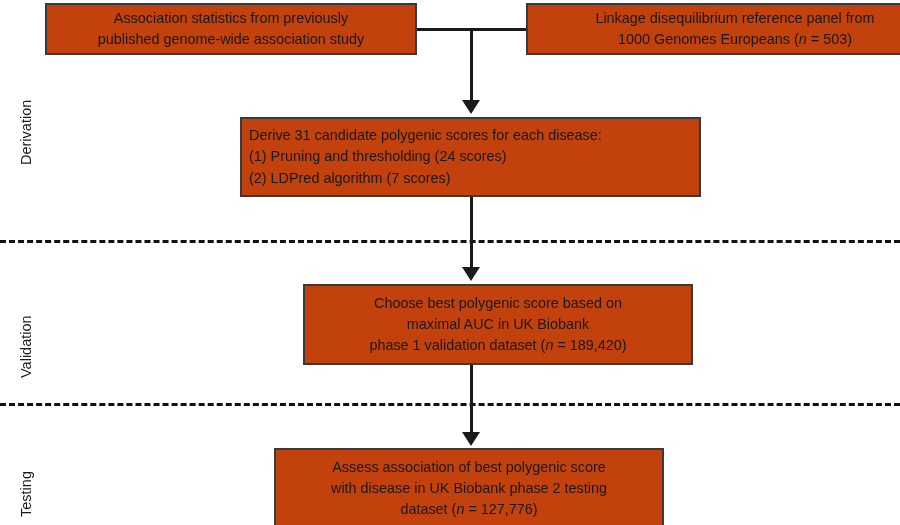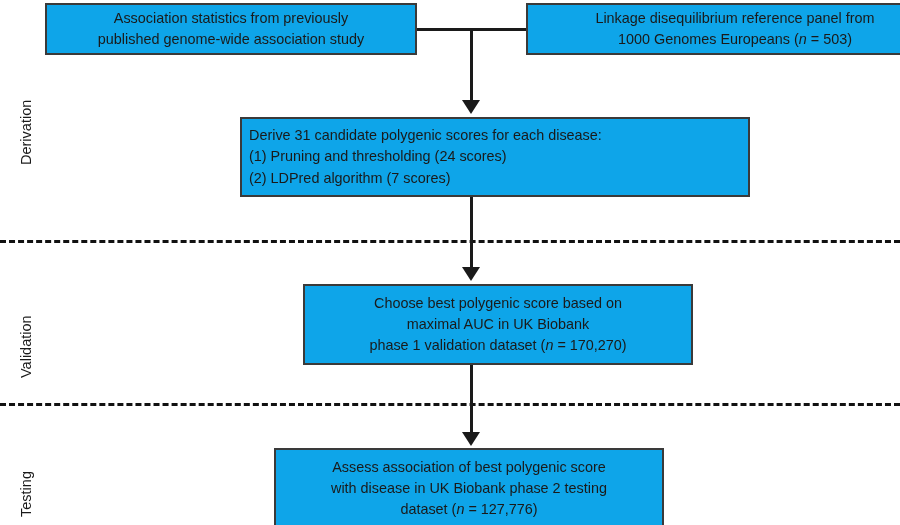--- a/index.html
+++ b/index.html
@@ -15,36 +15,36 @@
     width: 900px;
     height: 525px;
     background: #ffffff;
     overflow: hidden;
   }
 
   
   .fbox {
     position: absolute;
     box-sizing: border-box;
-    background: #0ea5e9;
+    background: #c2410c;
     border: 2px solid #3a3a3a;
     display: flex;
     flex-direction: column;
     justify-content: center;
     color: #1a1a1a;
     font-size: 14.4px;
     line-height: 1.46;
   }
   .fbox .ln { white-space: nowrap; }
   .ctr { text-align: center; }
   .lft { text-align: left; padding-left: 20px; }
 
   .box-assoc   { left: 45px;  top: 3px;   width: 372px; height: 52px; }
   .box-ld      { left: 526px; top: 3px;   width: 418px; height: 52px; }
-  .box-derive  { left: 240px; top: 117px; width: 510px; height: 80px; padding-left: 7px; }
+  .box-derive  { left: 240px; top: 117px; width: 461px; height: 80px; padding-left: 7px; }
   .box-valid   { left: 275px; top: 284px; width: 390px; height: 81px; margin-left: 28px; }
   .box-test    { left: 274px; top: 448px; width: 390px; height: 81px; }
 
   
   .hline {
     position: absolute;
     background: #1a1a1a;
     height: 3px;
   }
   .vline {
@@ -131,21 +131,21 @@
     <div class="ln">(1) Pruning and thresholding (24 scores)</div>
     <div class="ln">(2) LDPred algorithm (7 scores)</div>
   </div>
 
   <div class="vline conn-d-v"></div>
   <div class="arrowhead conn-d-a"></div>
 
   <div class="fbox box-valid ctr">
     <div class="ln">Choose best polygenic score based on</div>
     <div class="ln">maximal AUC in UK Biobank</div>
-    <div class="ln"><span>phase 1 validation dataset (</span><span class="ital">n</span><span> = 170,270)</span></div>
+    <div class="ln"><span>phase 1 validation dataset (</span><span class="ital">n</span><span> = 189,420)</span></div>
   </div>
 
   <div class="vline conn-v-t"></div>
   <div class="arrowhead conn-v-a"></div>
 
   <div class="fbox box-test ctr">
     <div class="ln">Assess association of best polygenic score</div>
     <div class="ln">with disease in UK Biobank phase 2 testing</div>
     <div class="ln"><span>dataset (</span><span class="ital">n</span><span> = 127,776)</span></div>
   </div>

